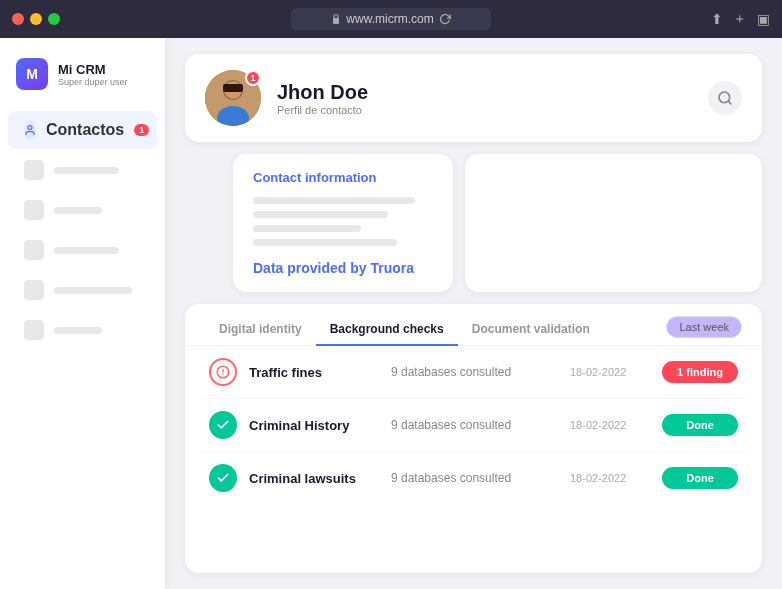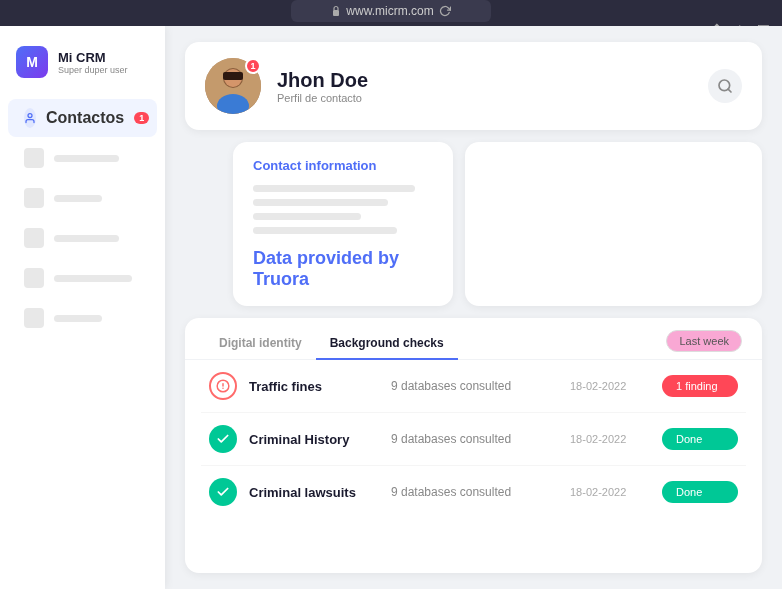--- a/index.html
+++ b/index.html
@@ -9,27 +9,26 @@
       background: #1a1a2e;
       font-family: -apple-system, BlinkMacSystemFont, 'Segoe UI', sans-serif;
       overflow: hidden;
       display: flex;
       flex-direction: column;
     }
 
     
     .title-bar {
       background: #2c2c3e;
-      height: 26px;
+      height: 38px;
       display: flex;
       align-items: center;
       padding: 0 12px;
       gap: 8px;
       flex-shrink: 0;
-      flex-direction: column;
     }
     .traffic-lights {
       display: flex;
       gap: 6px;
       align-items: center;
     }
     .traffic-light {
       width: 12px;
       height: 12px;
       border-radius: 50%;
@@ -270,21 +269,21 @@
       display: flex;
       flex-direction: column;
       gap: 7px;
     }
     .info-line {
       height: 7px;
       background: #e8e8e8;
       border-radius: 4px;
     }
     .data-provided-label {
-      font-size: 18px;
+      font-size: 14px;
       font-weight: 700;
       color: #4f6ef7;
       margin-top: 14px;
     }
 
     
     .right-card {
       background: white;
       border-radius: 14px;
       padding: 16px;
@@ -323,21 +322,21 @@
       border-bottom: 2px solid #4f6ef7;
     }
     .tab-filter {
       margin-left: auto;
       border: 1px solid #ddd;
       border-radius: 20px;
       padding: 4px 12px;
       font-size: 11px;
       color: #555;
       cursor: pointer;
-      background: #f9a8d4;
+      background: #c4b5fd;
       margin-bottom: 6px;
     }
 
     .checks-list {
       padding: 0 16px;
     }
     .check-row {
       display: flex;
       align-items: center;
       padding: 12px 8px;
@@ -375,23 +374,24 @@
     }
     .check-date {
       font-size: 11px;
       color: #aaa;
       min-width: 80px;
     }
     .check-badge {
       border-radius: 20px;
       padding: 5px 14px;
       font-size: 11px;
-      font-weight: 400;
+      font-weight: 700;
       color: white;
       min-width: 76px;
+      text-align: center;
     }
     .check-badge.finding {
       background: #ff4757;
     }
     .check-badge.done-badge {
       background: #00c896;
     }
 
     
     .person-avatar {
@@ -546,20 +546,21 @@
       <div class="right-card">
       </div>
 
     </div>
 
     <div class="checks-panel">
 
       <div class="tabs-bar">
         <div class="tab">Digital identity</div>
         <div class="tab active">Background checks</div>
+        <div class="tab">Document validation</div>
         <button class="tab-filter">Last week</button>
       </div>
 
       <div class="checks-list">
 
         <div class="check-row">
           <div class="check-icon warning">
             <svg width="14" height="14" viewBox="0 0 24 24" fill="none" stroke="#ff6b6b" stroke-width="2.5" stroke-linecap="round">
               <circle cx="12" cy="12" r="10"></circle>
                 <line x1="12" y1="8" x2="12" y2="12"></line>

